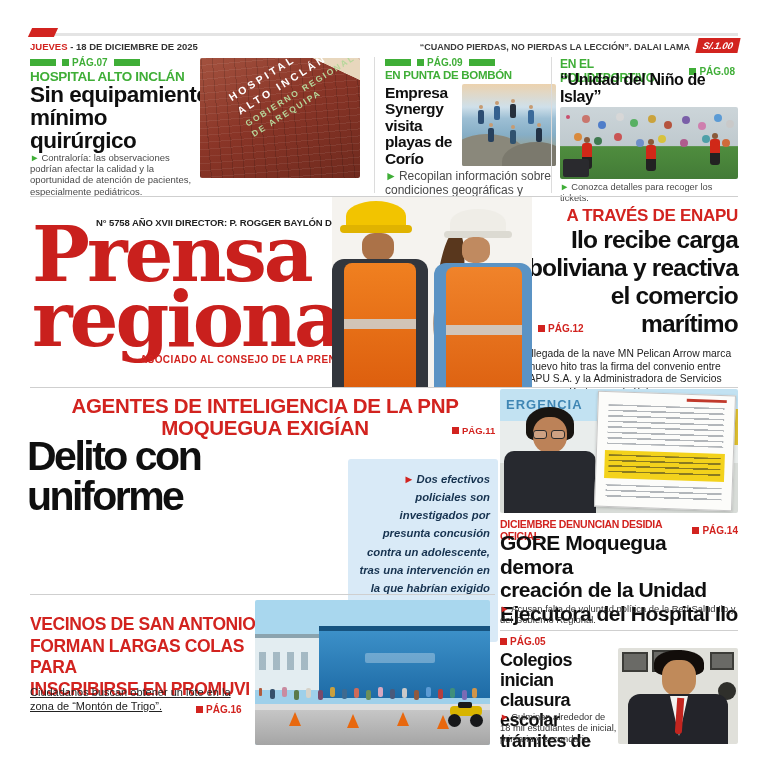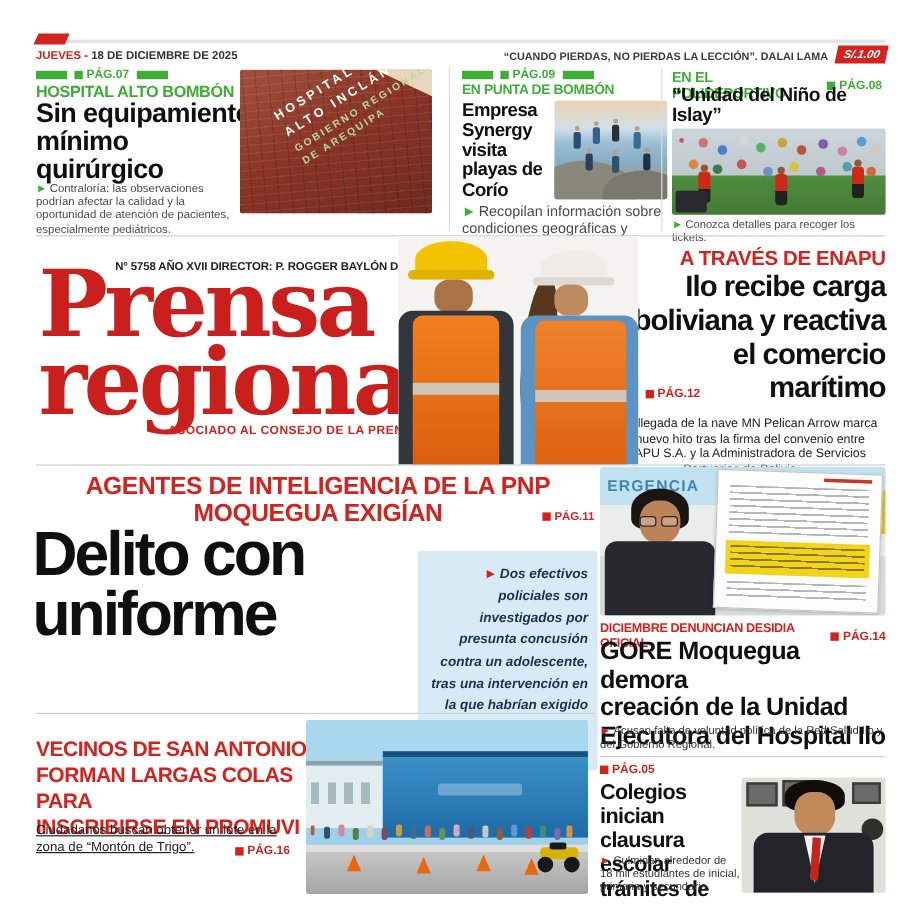--- a/index.html
+++ b/index.html
@@ -120,21 +120,21 @@
   #pag12{position:absolute;left:538px;top:323px;}
   #enapu-sum{left:498px;top:348px;width:240px;text-align:center;font-size:10.3px;line-height:1.23;color:#222;}
 
   #rule-mid{left:30px;top:387px;width:708px;}
 
   
   #main-kicker{position:absolute;left:30px;top:395px;width:470px;text-align:center;color:var(--red);
                font-weight:bold;font-size:20.5px;line-height:1.08;letter-spacing:-0.3px;}
   #main-kicker span{display:block;}
   #pag11{position:absolute;left:452px;top:425px;font-size:9.5px;}
-  #main-head{left:27px;top:437px;width:480px;font-size:52px;line-height:0.97;letter-spacing:-2.5px;}
+  #main-head{left:27px;top:437px;width:480px;font-size:41px;line-height:0.97;letter-spacing:-2.5px;}
   #bluebox{position:absolute;left:348px;top:459px;width:150px;min-height:122px;background:var(--box);
            border-radius:3px;padding:10px 8px;text-align:right;}
   #bluebox .txt{font-style:italic;font-weight:bold;font-size:11.3px;line-height:1.34;color:var(--boxtext);}
 
   
   #photo5{left:500px;top:389px;width:238px;height:124px;
     background:linear-gradient(180deg,#c2e2f2 0 26%,#e9edec 26% 60%,#d8dcd8 60% 100%);}
   #ph5-sign{position:absolute;left:6px;top:8px;color:#3f86b4;font-weight:bold;font-size:13px;letter-spacing:1px;}
   #ph5-yellow{position:absolute;right:0;top:20px;width:46px;height:36px;background:#ddbe2e;}
   #m5-hair{left:26px;top:18px;width:48px;height:34px;background:#191511;border-radius:50% 50% 25% 25%;}
@@ -220,21 +220,21 @@
     </div>
 
   <div class="mark" id="c1-mark">
     <span class="mbar"></span>
     <span class="pag green">
         <span class="sq"></span>
         <span>PÁG.07</span>
       </span>
     <span class="mbar"></span>
   </div>
-  <div class="kick-g" id="c1-kicker">HOSPITAL ALTO BOMBÓN</div>
+  <div class="kick-g" id="c1-kicker">HOSPITAL ALTO INCLÁN</div>
   <h2 class="head" id="c1-head">
     <span>Sin equipamiento</span>
     <span>mínimo</span>
     <span>quirúrgico</span>
   </h2>
   <p class="sum" id="c1-sum"><span class="arr g">►</span><span>Contraloría: las observaciones podrían afectar la calidad y la oportunidad de atención de pacientes, especialmente pediátricos.</span></p>
   <div class="photo" id="photo1">
     <div id="ph1-text">
       <span class="ph1-line">HOSPITAL</span>
       <span class="ph1-line">ALTO INCLÁN</span>

